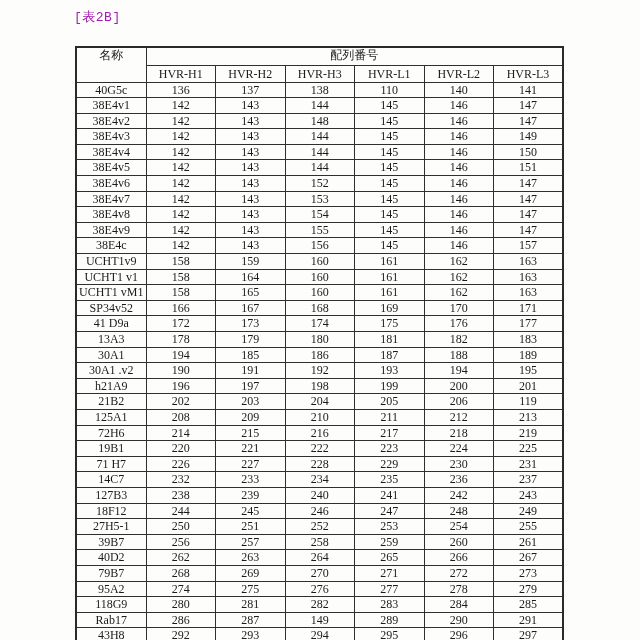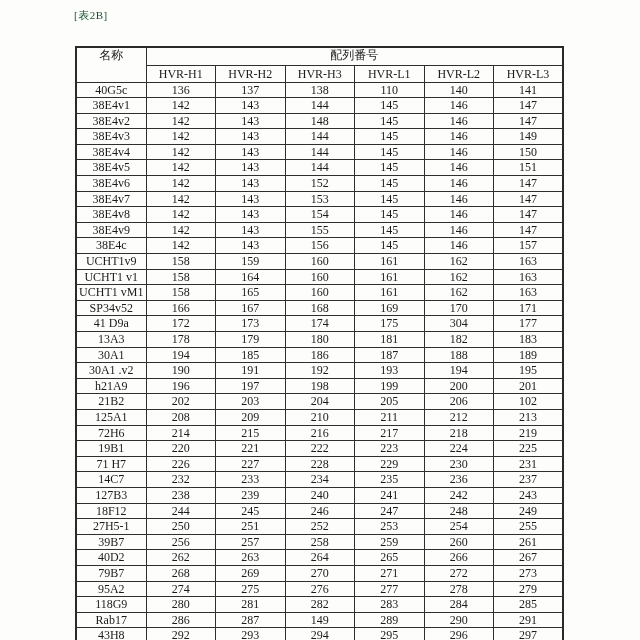--- a/index.html
+++ b/index.html
@@ -11,23 +11,24 @@
     overflow: hidden;
   }
   .page {
     position: relative;
     width: 640px; height: 640px;
     background: #fdfdfc;
   }
   .doc-title {
     position: absolute;
     left: 74px; top: 8px;
-    font-size: 11px;
+    font-size: 13px;
     letter-spacing: 0.5px;
-    color: #14532d;
+    color: #a21caf;
+    font-family: Liberation Mono, monospace;
   }
   table.seq-table {
     position: absolute;
     left: 75px; top: 46px;
     border-collapse: collapse;
     table-layout: fixed;
     width: 489px;
     border: 2px solid #2a2a2a;
   }
   table.seq-table th, table.seq-table td {
@@ -205,21 +206,21 @@
           <td>169</td>
           <td>170</td>
           <td>171</td>
         </tr>
         <tr>
           <td class="name-cell">41 D9a</td>
           <td>172</td>
           <td>173</td>
           <td>174</td>
           <td>175</td>
-          <td>304</td>
+          <td>176</td>
           <td>177</td>
         </tr>
         <tr>
           <td class="name-cell">13A3</td>
           <td>178</td>
           <td>179</td>
           <td>180</td>
           <td>181</td>
           <td>182</td>
           <td>183</td>
@@ -251,21 +252,21 @@
           <td>200</td>
           <td>201</td>
         </tr>
         <tr>
           <td class="name-cell">21B2</td>
           <td>202</td>
           <td>203</td>
           <td>204</td>
           <td>205</td>
           <td>206</td>
-          <td>102</td>
+          <td>119</td>
         </tr>
         <tr>
           <td class="name-cell">125A1</td>
           <td>208</td>
           <td>209</td>
           <td>210</td>
           <td>211</td>
           <td>212</td>
           <td>213</td>
         </tr>

